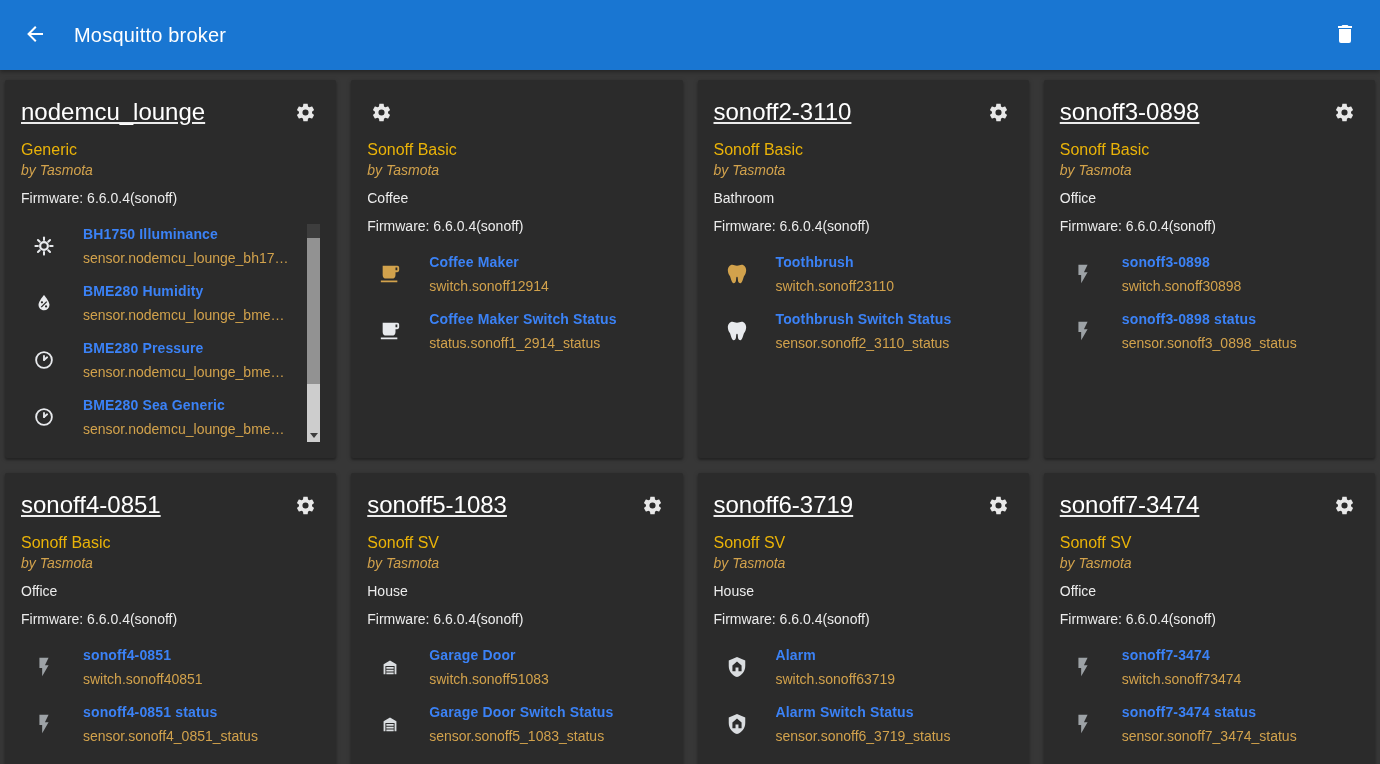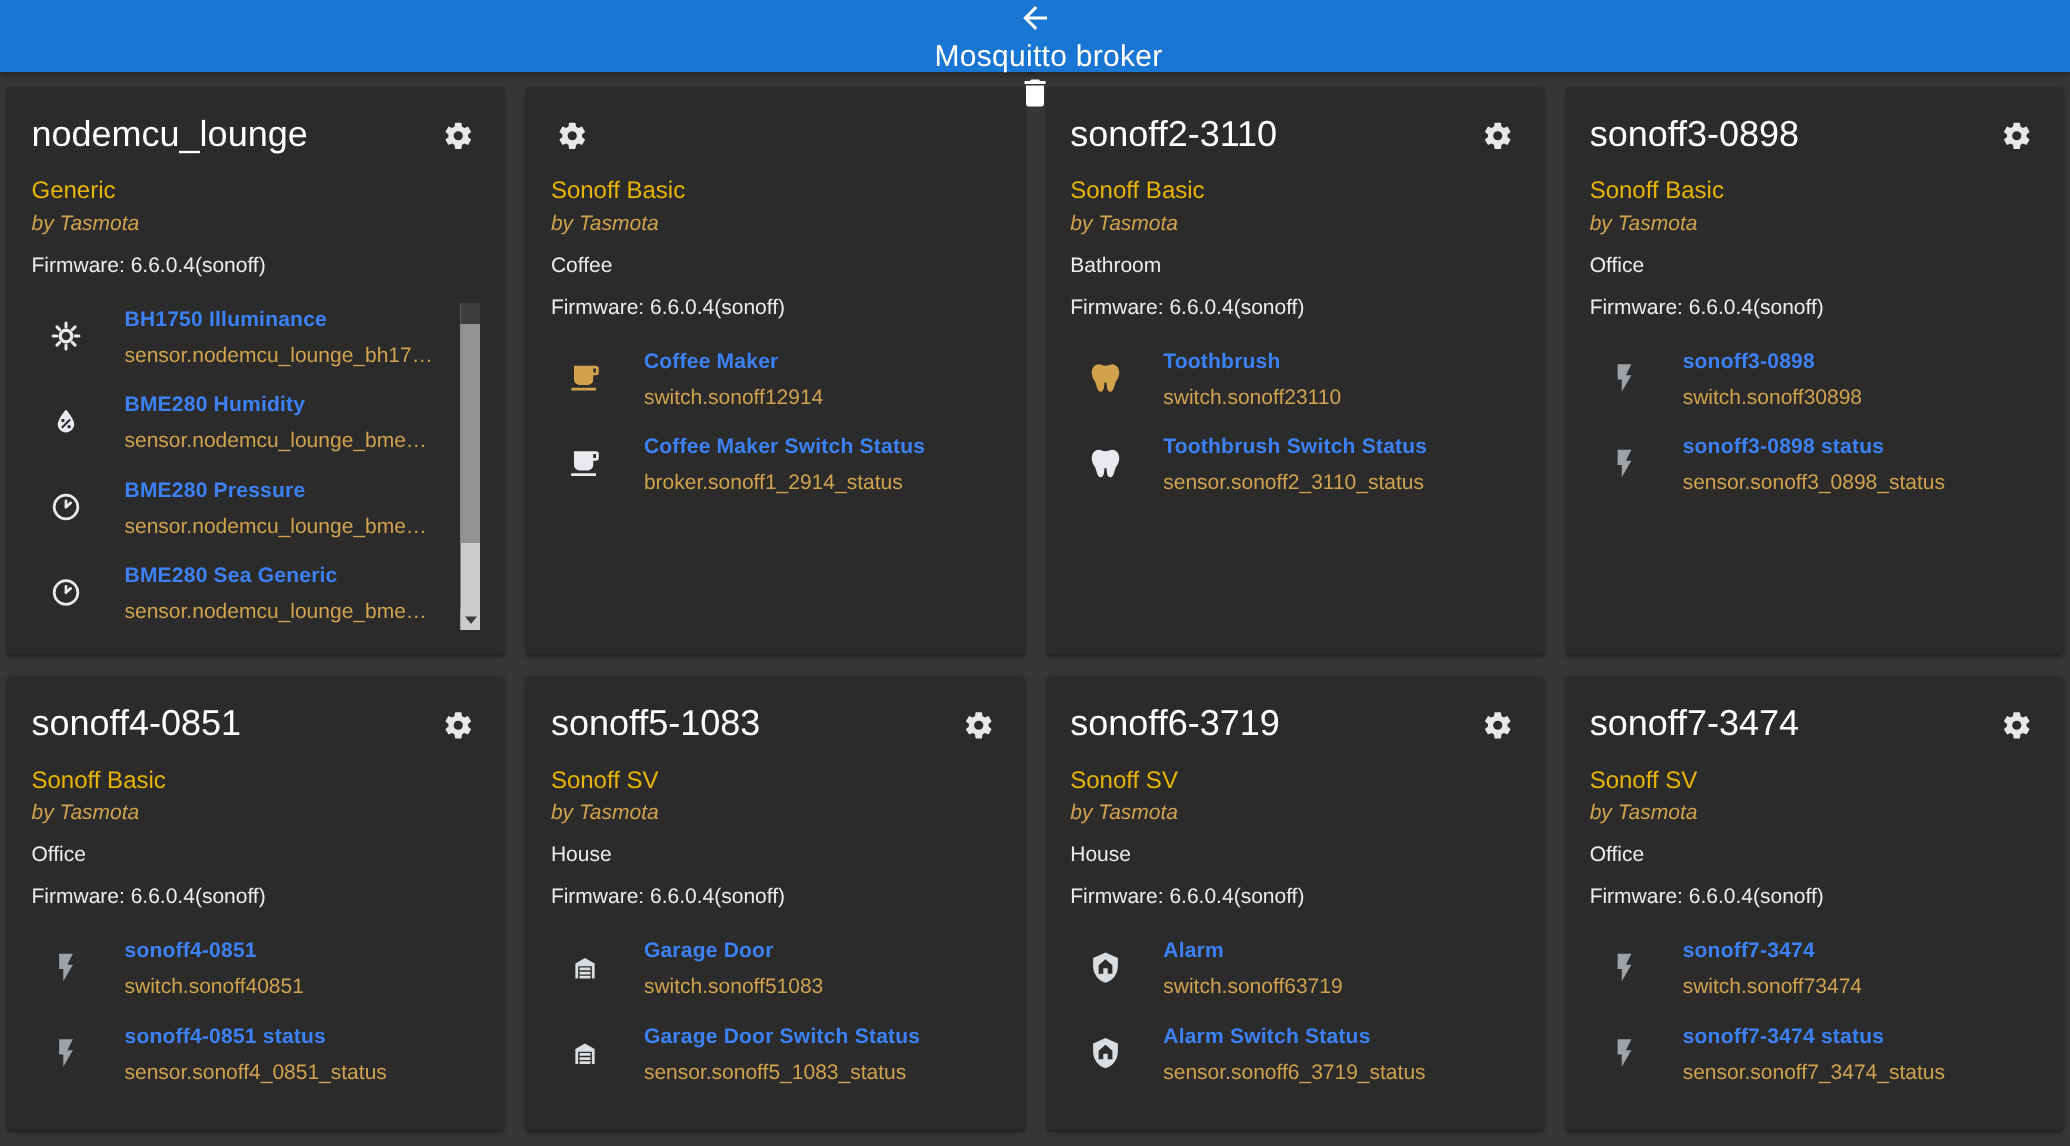--- a/index.html
+++ b/index.html
@@ -4,45 +4,45 @@
 <style>
   * { box-sizing: border-box; }
   html,body { margin:0; padding:0; }
   body {
     width:1380px; height:764px; overflow:hidden;
     background: var(--page-bg, #373737);
     font-family: "Liberation Sans", sans-serif;
   }
   
   .appbar {
-    height:48px; background: var(--header-bg, #1976d2);
+    height:70px; background: var(--header-bg, #1976d2);
     display:flex; align-items:center; padding:0 14px;
     color:#fff; box-shadow:0 2px 4px rgba(0,0,0,.35);
-    position:relative; z-index:2;flex-direction:column;
+    position:relative; z-index:2;
   }
   .icon-btn {
     background:none; border:none; color:#fff; cursor:pointer;
     width:42px; height:42px; display:flex; align-items:center; justify-content:center;
     padding:0; border-radius:50%;
   }
   .icon-btn svg { width:24px; height:24px; }
   .appbar-title { font-size:20px; font-weight:500; margin-left:18px; letter-spacing:.2px; }
   .appbar-spacer { flex:1; }
   
   #cards {
     display:grid; grid-template-columns:repeat(4,1fr);
     gap:15px; padding:10px 5px; align-items:stretch;
   }
   .card {
     background: var(--card-bg, #2b2b2b);
     border-radius:2px;
     box-shadow:0 2px 2px 0 rgba(0,0,0,.25), 0 1px 5px 0 rgba(0,0,0,.22);
     padding:16px 16px 16px; position:relative; color:#ececec;
   }
-  .card-head { display:flex; align-items:flex-start; justify-content:space-between; }
+  .card-head { display:flex; align-items:flex-start; justify-content:space-between;text-decoration:underline; }
   .card-title { margin:0; font-size:24px; font-weight:400; color:#fff; line-height:32px; }
   .settings-btn { background:none; border:none; color:#e8e8e8; cursor:pointer; padding:4px; margin-top:2px; }
   .settings-btn svg { width:21px; height:21px; }
   .model       { font-size:16px; margin-top:10px; line-height:20px; color:#eab308; }
   .manufacturer{ font-size:14px; line-height:20px; color:var(--accent,#d2a24c);font-style:italic; }
   .area        { font-size:14px; margin-top:8px;  line-height:20px; color:#ececec; }
   .firmware    { font-size:14px; margin-top:8px;  line-height:20px; color:#ececec; }
   .entities { margin-top:16px; position:relative; }
   .entities.scrollable { height:218px; overflow:hidden; padding-right:16px; }
   .entity-row { display:flex; align-items:center; margin-bottom:13px; cursor:pointer; }
@@ -182,21 +182,21 @@
           </span>
         </div>
         <div class="entity-row">
           <span class="entity-icon" style="color:#e8eaed">
             <svg viewBox="0 0 24 24" fill="currentColor" aria-hidden="true">
               <path d="M2,21V19H20V21H2M20,8V5H18V8H20M20,3A2,2 0 0,1 22,5V8A2,2 0 0,1 20,10H18V13A4,4 0 0,1 14,17H8A4,4 0 0,1 4,13V3H20Z"></path>
             </svg>
           </span>
           <span class="entity-text">
             <span class="entity-name">Coffee Maker Switch Status</span>
-            <span class="entity-id">broker.sonoff1_2914_status</span>
+            <span class="entity-id">status.sonoff1_2914_status</span>
           </span>
         </div>
       </div>
     </section>
     <section class="card">
       <div class="card-head">
         <h2 class="card-title">sonoff2-3110</h2>
         <button class="settings-btn"><span><svg viewBox="0 0 24 24" fill="currentColor" aria-hidden="true">
               <path d="M12,15.5A3.5,3.5 0 0,1 8.5,12A3.5,3.5 0 0,1 12,8.5A3.5,3.5 0 0,1 15.5,12A3.5,3.5 0 0,1 12,15.5M19.43,12.97C19.47,12.65 19.5,12.33 19.5,12C19.5,11.67 19.47,11.34 19.43,11L21.54,9.37C21.73,9.22 21.78,8.95 21.66,8.73L19.66,5.27C19.54,5.05 19.27,4.96 19.05,5.05L16.56,6.05C16.04,5.66 15.5,5.32 14.87,5.07L14.5,2.42C14.46,2.18 14.25,2 14,2H10C9.75,2 9.54,2.18 9.5,2.42L9.13,5.07C8.5,5.32 7.96,5.66 7.44,6.05L4.95,5.05C4.73,4.96 4.46,5.05 4.34,5.27L2.34,8.73C2.21,8.95 2.27,9.22 2.46,9.37L4.57,11C4.53,11.34 4.5,11.67 4.5,12C4.5,12.33 4.53,12.65 4.57,12.97L2.46,14.63C2.27,14.78 2.21,15.05 2.34,15.27L4.34,18.73C4.46,18.95 4.73,19.03 4.95,18.95L7.44,17.94C7.96,18.34 8.5,18.68 9.13,18.93L9.5,21.58C9.54,21.82 9.75,22 10,22H14C14.25,22 14.46,21.82 14.5,21.58L14.87,18.93C15.5,18.67 16.04,18.34 16.56,17.94L19.05,18.95C19.27,19.03 19.54,18.95 19.66,18.73L21.66,15.27C21.78,15.05 21.73,14.78 21.54,14.63L19.43,12.97Z"></path>
             </svg></span></button>

